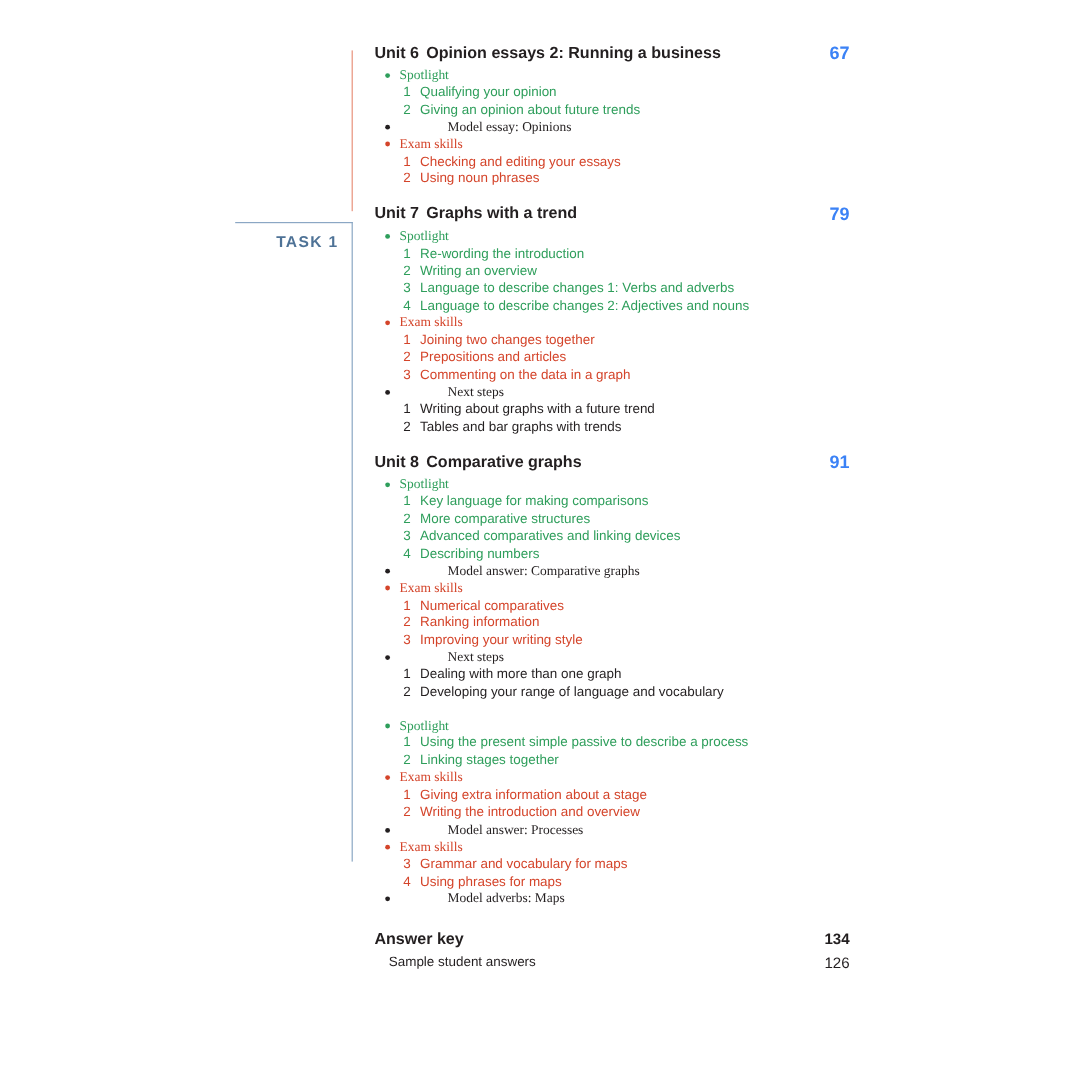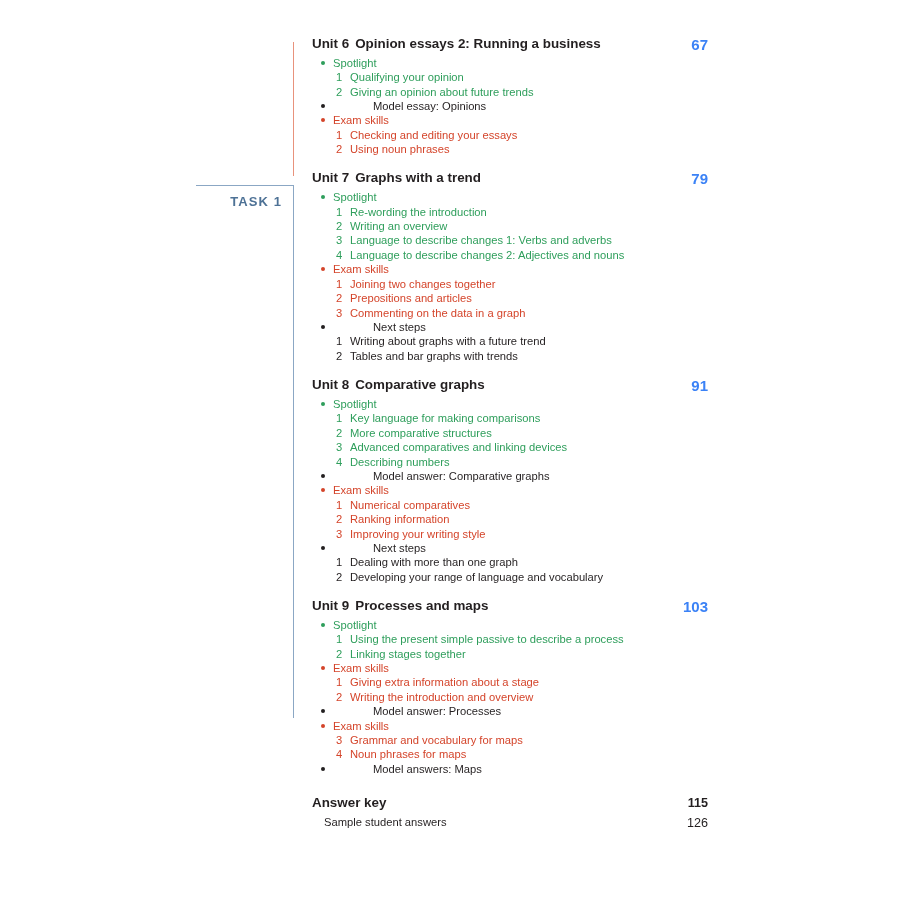--- a/index.html
+++ b/index.html
@@ -86,20 +86,21 @@
     color: #3b82f6;
   }
 
   
   .bullet-row {
     position: relative;
     padding-left: 15px;
     font-size: 11.2px;
     line-height: 1.28;
     margin-left: 6px;
+    font-family: Liberation Serif, serif;
   }
   .bullet-row .dot {
     position: absolute;
     left: 3px;
     top: 5px;
     width: 4px;
     height: 4px;
     border-radius: 50%;
     background: #231f20;
   }
@@ -213,32 +214,31 @@
         <div class="bullet-row black"><span class="dot"></span><span class="btext">Model answer: Comparative graphs</span></div>
         <div class="bullet-row red"><span class="dot"></span><span class="btext">Exam skills</span></div>
         <div class="sub-row red"><span class="num">1</span><span>Numerical comparatives</span></div>
         <div class="sub-row red"><span class="num">2</span><span>Ranking information</span></div>
         <div class="sub-row red"><span class="num">3</span><span>Improving your writing style</span></div>
         <div class="bullet-row black"><span class="dot"></span><span class="btext">Next steps</span></div>
         <div class="sub-row black"><span class="num">1</span><span>Dealing with more than one graph</span></div>
         <div class="sub-row black"><span class="num">2</span><span>Developing your range of language and vocabulary</span></div>
       </div>
       <div class="unit-block">
-        <div class="unit-head"><span class="unit-no">Unit 9</span><span>Processes and maps</span><span class="pageno">103</span></div>
         <div class="bullet-row green"><span class="dot"></span><span class="btext">Spotlight</span></div>
         <div class="sub-row green"><span class="num">1</span><span>Using the present simple passive to describe a process</span></div>
         <div class="sub-row green"><span class="num">2</span><span>Linking stages together</span></div>
         <div class="bullet-row red"><span class="dot"></span><span class="btext">Exam skills</span></div>
         <div class="sub-row red"><span class="num">1</span><span>Giving extra information about a stage</span></div>
         <div class="sub-row red"><span class="num">2</span><span>Writing the introduction and overview</span></div>
         <div class="bullet-row black"><span class="dot"></span><span class="btext">Model answer: Processes</span></div>
         <div class="bullet-row red"><span class="dot"></span><span class="btext">Exam skills</span></div>
         <div class="sub-row red"><span class="num">3</span><span>Grammar and vocabulary for maps</span></div>
-        <div class="sub-row red"><span class="num">4</span><span>Noun phrases for maps</span></div>
-        <div class="bullet-row black"><span class="dot"></span><span class="btext">Model answers: Maps</span></div>
+        <div class="sub-row red"><span class="num">4</span><span>Using phrases for maps</span></div>
+        <div class="bullet-row black"><span class="dot"></span><span class="btext">Model adverbs: Maps</span></div>
       </div>
       <div class="answer-block">
-        <div class="ak-head"><span>Answer key</span><span class="pageno">115</span></div>
+        <div class="ak-head"><span>Answer key</span><span class="pageno">134</span></div>
         <div class="ak-sub"><span>Sample student answers</span><span class="pageno">126</span></div>
       </div>
     </div>
 
 </div>
 
 </body></html>

